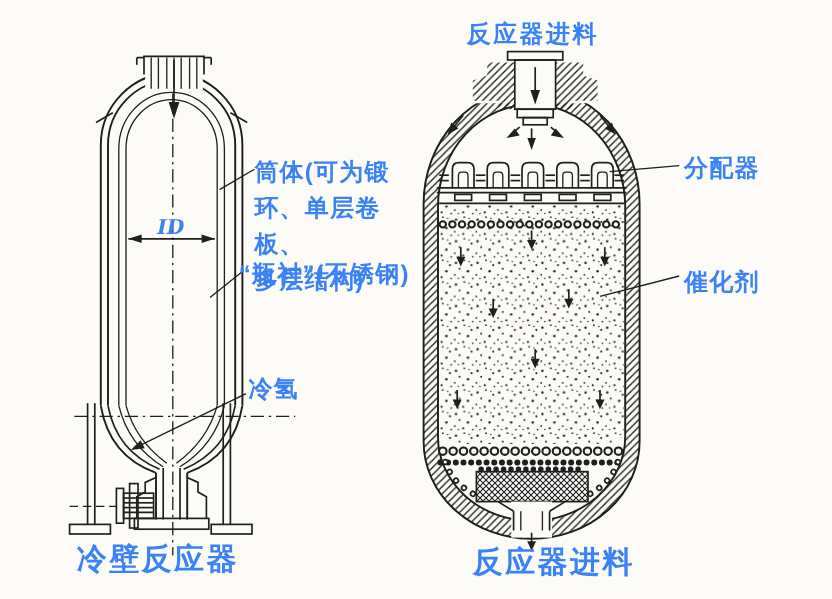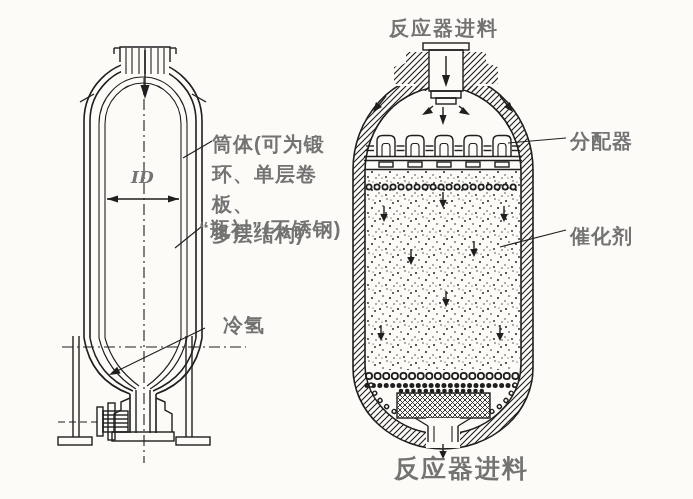--- a/index.html
+++ b/index.html
@@ -1,21 +1,21 @@
 <!DOCTYPE html>
 <html><head>
 <meta charset="utf-8">
 <style>
   html,body{margin:0;padding:0;}
   .figure{
     position:relative;
     width:693px;height:499px;
     background:#fcfbf8;
     font-family:"Liberation Sans",sans-serif;
-    color:#737373;
+    color:#3b82f6;
     overflow:hidden;
   }
   .figure svg{position:absolute;left:0;top:0;}
   svg path,svg line,svg rect,svg circle,svg polyline{stroke:#1f1f1f;fill:none;stroke-width:1.4;}
   .w15{stroke-width:1.6;}
   .thin{stroke-width:1.1;}
   .ink{fill:#1f1f1f;stroke:none;}
   .bgfill{fill:#fcfbf8;stroke:none;}
   .hatchfill{fill:url(#hatchPat);}
   .xhatchfill{fill:url(#xhatchPat);}
@@ -288,20 +288,21 @@
 
     <line class="thin" x1="508" y1="143" x2="566" y2="138"></line>
     <line class="thin" x1="500" y1="247" x2="566" y2="230"></line>
   </g>
 </svg>
 
 <div class="feed" style="left:389px;top:15px;">反应器进料</div>
 <div class="lbl multi" style="left:212px;top:129px;">筒体(可为锻
 环、单层卷板、
 多层结构)</div>
-<div class="dim" style="left:131px;top:167px;text-align:right;">ID</div>
+<div class="dim" style="left:131px;top:180px;text-align:right;">ID</div>
 <div class="lbl" style="left:199px;top:214px;">“瓶衬”(不锈钢)</div>
-<div class="lbl" style="left:207px;top:310px;margin-left:16px;">冷氢</div>
+<div class="lbl" style="left:207px;top:310px;">冷氢</div>
 <div class="lbl" style="left:570px;top:221px;">催化剂</div>
 <div class="lbl" style="left:570px;top:126px;">分配器</div>
+<div class="caption" style="left:64px;top:449px;">冷壁反应器</div>
 <div class="caption" style="left:394px;top:452px;">反应器进料</div>
 
 </div>
 
 </body></html>

